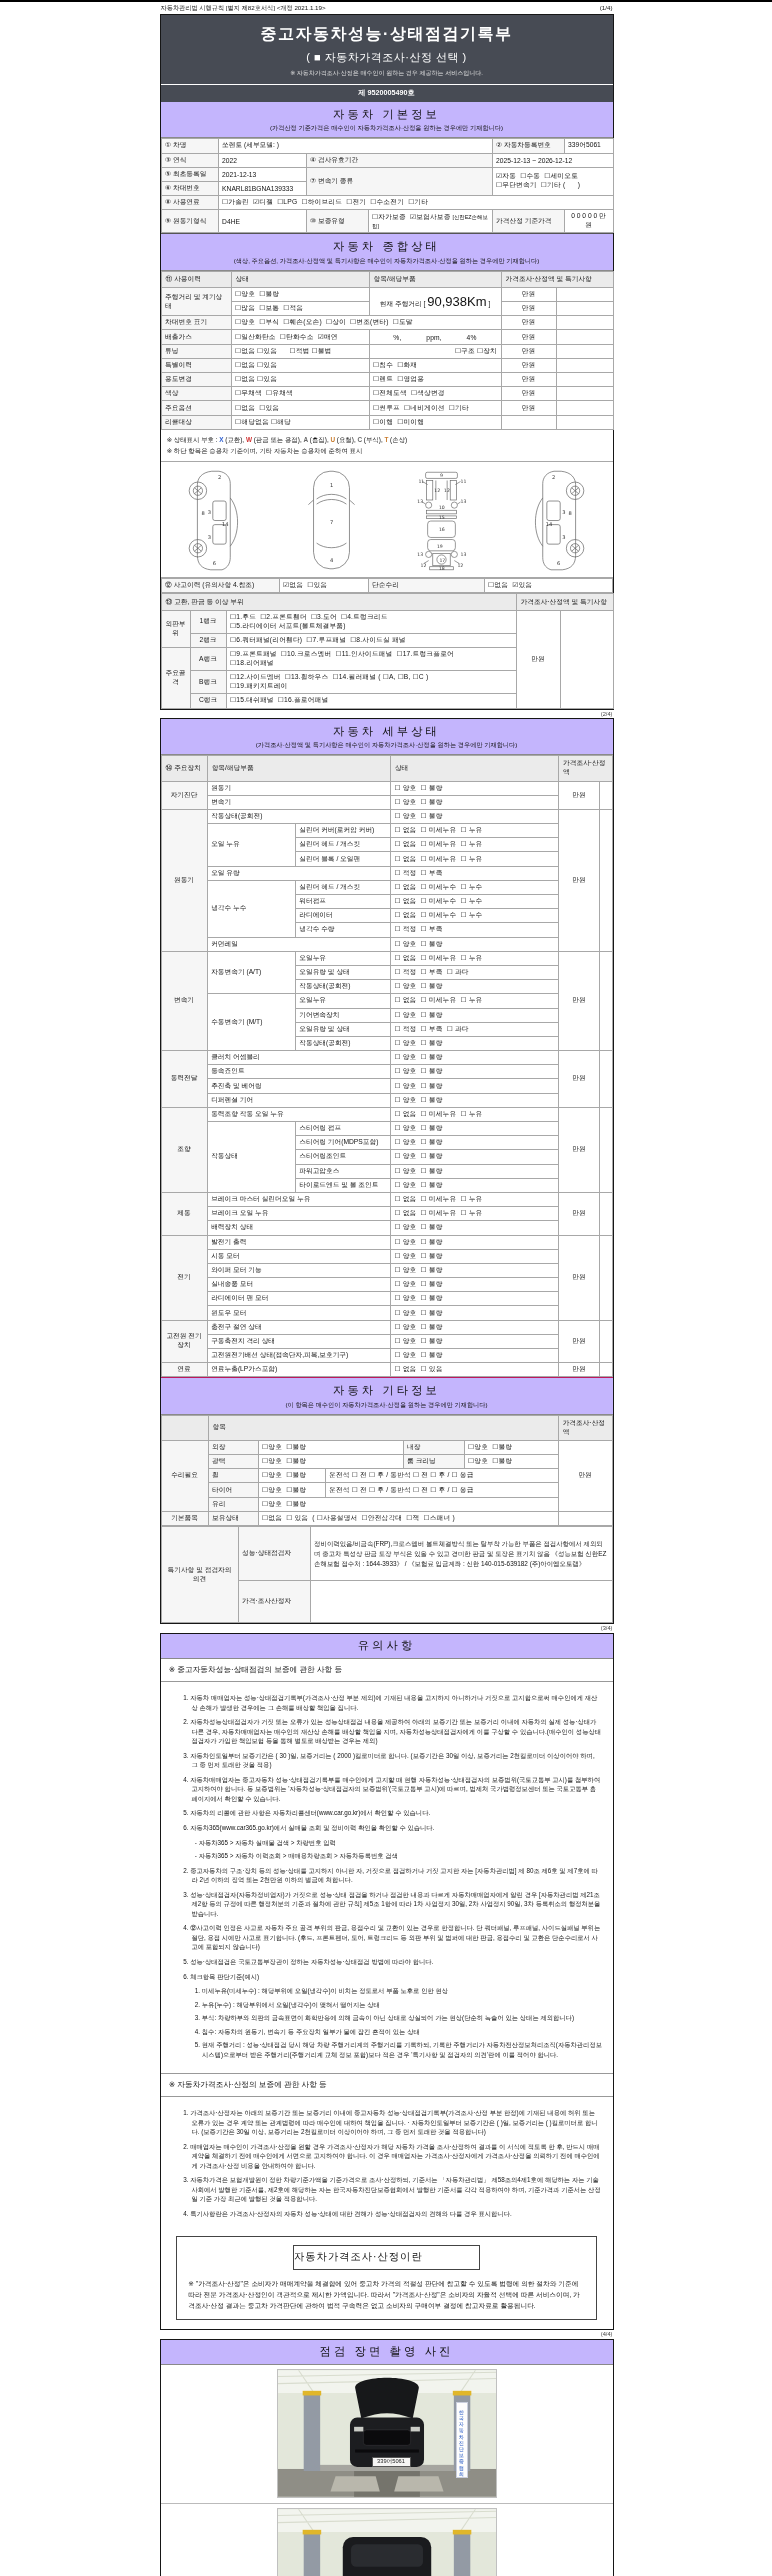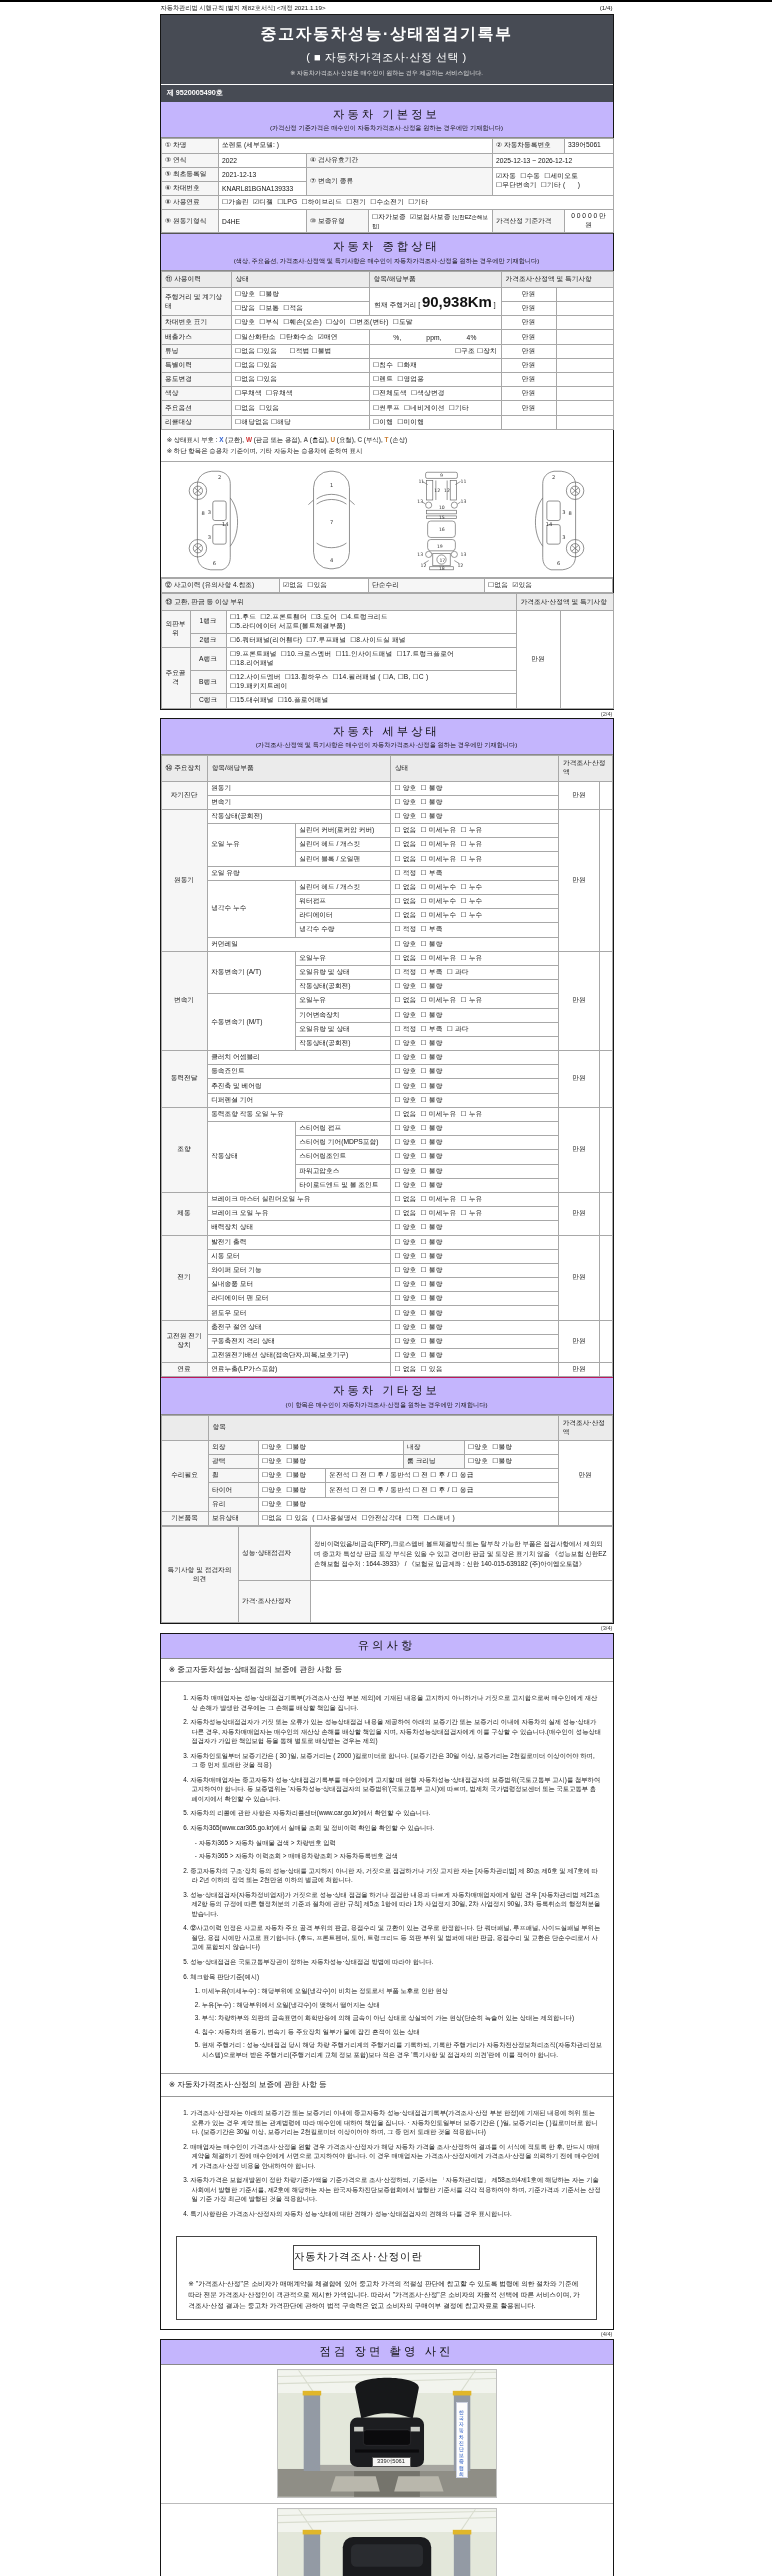--- a/index.html
+++ b/index.html
@@ -8,36 +8,36 @@
   .topbar{height:2.1px;background:#000;}
   .page{width:454px;margin:0 auto;}
   .formline{display:flex;justify-content:space-between;font-size:6.2px;color:#111;padding:2.1px 1px 1px;}
   .marker{text-align:right;font-size:5.7px;color:#444;padding:1px 1px 1.5px;}
   .box{border:1.5px solid #161616;background:#fff;}
   
   .dhead{background:#474b54;color:#fff;text-align:center;padding:9.3px 5.2px 6.2px;}
   .dtitle{font-size:16px;font-weight:bold;letter-spacing:1.5px;}
   .dsub{font-size:11px;margin-top:4.6px;letter-spacing:0.5px;}
   .dnote{font-size:6px;color:#e2e2e2;margin-top:3.6px;}
-  .docno{background:#474b54;color:#fff;border-top:1.5px solid #fff;font-size:7.2px;font-weight:bold;padding:3.6px 6.2px;text-align:left;}
+  .docno{background:#474b54;color:#fff;border-top:1.5px solid #fff;font-size:7.2px;font-weight:bold;padding:3.6px 6.2px;text-align:center;}
   
   .sechead{background:#c4b5fd;text-align:center;padding:4.6px 0 4.1px;border-bottom:0.5px solid #8a8a8a;}
   .sechead .t{font-size:11.3px;letter-spacing:3.1px;}
   .sechead .s{font-size:6.2px;margin-top:2.6px;}
   table{width:100%;border-collapse:collapse;table-layout:fixed;}
   td,th{border:0.5px solid #a8a8a8;font-size:6.7px;padding:2.1px 3.6px;vertical-align:middle;overflow:hidden;}
   th{background:#ebebeb;font-weight:normal;text-align:left;padding:3.1px 4.1px;}
   .lbl{background:#f6f6f6;}
   .c{text-align:center;}
   .cb{white-space:pre-wrap;letter-spacing:0.2px;}
   .pr{text-align:center;}
   .note{background:#fff;}
   .sm{font-size:5.4px;}
   .thick-top{border-top:1px solid #555;}
-  .mileage-num{font-size:15px;font-weight:bold;}
+  .mileage-num{font-size:13px;font-weight:normal;}
   
   .legend{padding:4.1px 6.2px;border-bottom:0.5px solid #a8a8a8;font-size:6.4px;line-height:1.8;}
   .lg-x{color:#2e5fd0;font-weight:bold;} .lg-w{color:#d03030;font-weight:bold;}
   .lg-a{color:#666;font-weight:bold;} .lg-u{color:#c87a2a;font-weight:bold;}
   .lg-c{color:#666;font-weight:bold;} .lg-t{color:#c87a2a;font-weight:bold;}
   .diagrams{display:flex;justify-content:space-around;align-items:center;padding:3.1px 5.2px;border-bottom:0.5px solid #a8a8a8;height:109px;}
   
   .fprow{border-top:1.5px solid #161616;border-bottom:0.5px solid #a8a8a8;background:#e4e4e4;text-align:center;padding:4.6px 0 3.6px;}
   .fptitle{display:inline-block;font-size:9.8px;font-weight:bold;letter-spacing:1px;vertical-align:middle;}
   .fpval{display:inline-block;background:#fff;border:0.5px solid #8a8a8a;padding:1.5px 8.2px;font-size:8.2px;margin-left:10.3px;vertical-align:middle;}

